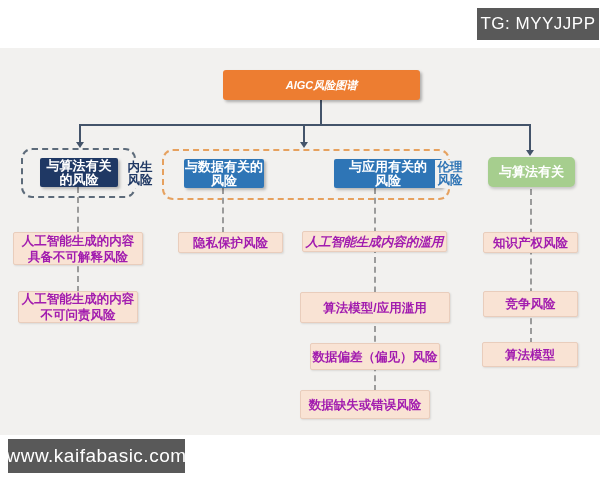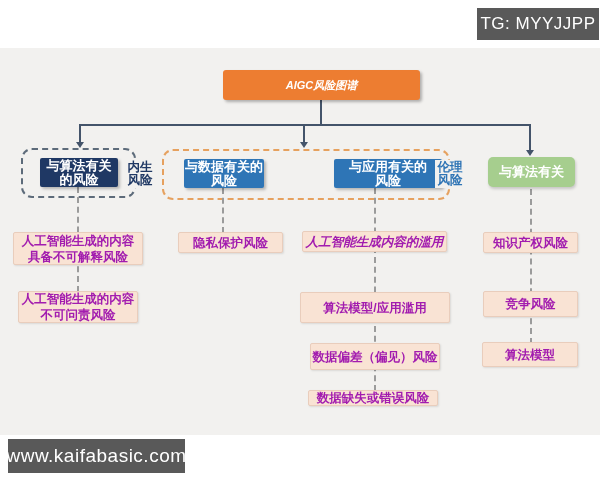--- a/index.html
+++ b/index.html
@@ -95,16 +95,16 @@
 风险</div>
 
 <div class="abs leaf" style="left:13px;top:232px;width:130px;height:33px;">人工智能生成的内容
 具备不可解释风险</div>
 <div class="abs leaf" style="left:18px;top:291px;width:120px;height:32px;">人工智能生成的内容
 不可问责风险</div>
 <div class="abs leaf" style="left:178px;top:232px;width:105px;height:21px;">隐私保护风险</div>
 <div class="abs leaf" style="left:302px;top:231px;width:145px;height:21px;font-style:italic;">人工智能生成内容的滥用</div>
 <div class="abs leaf" style="left:300px;top:292px;width:150px;height:31px;">算法模型/应用滥用</div>
 <div class="abs leaf" style="left:310px;top:343px;width:130px;height:27px;">数据偏差（偏见）风险</div>
-<div class="abs leaf" style="left:308px;top:390px;width:130px;height:16px;">数据缺失或错误风险</div>
+<div class="abs leaf" style="left:300px;top:390px;width:130px;height:29px;">数据缺失或错误风险</div>
 <div class="abs leaf" style="left:483px;top:232px;width:95px;height:21px;">知识产权风险</div>
 <div class="abs leaf" style="left:483px;top:291px;width:95px;height:26px;">竞争风险</div>
 <div class="abs leaf" style="left:482px;top:342px;width:96px;height:25px;">算法模型</div>
 
 </body></html>

